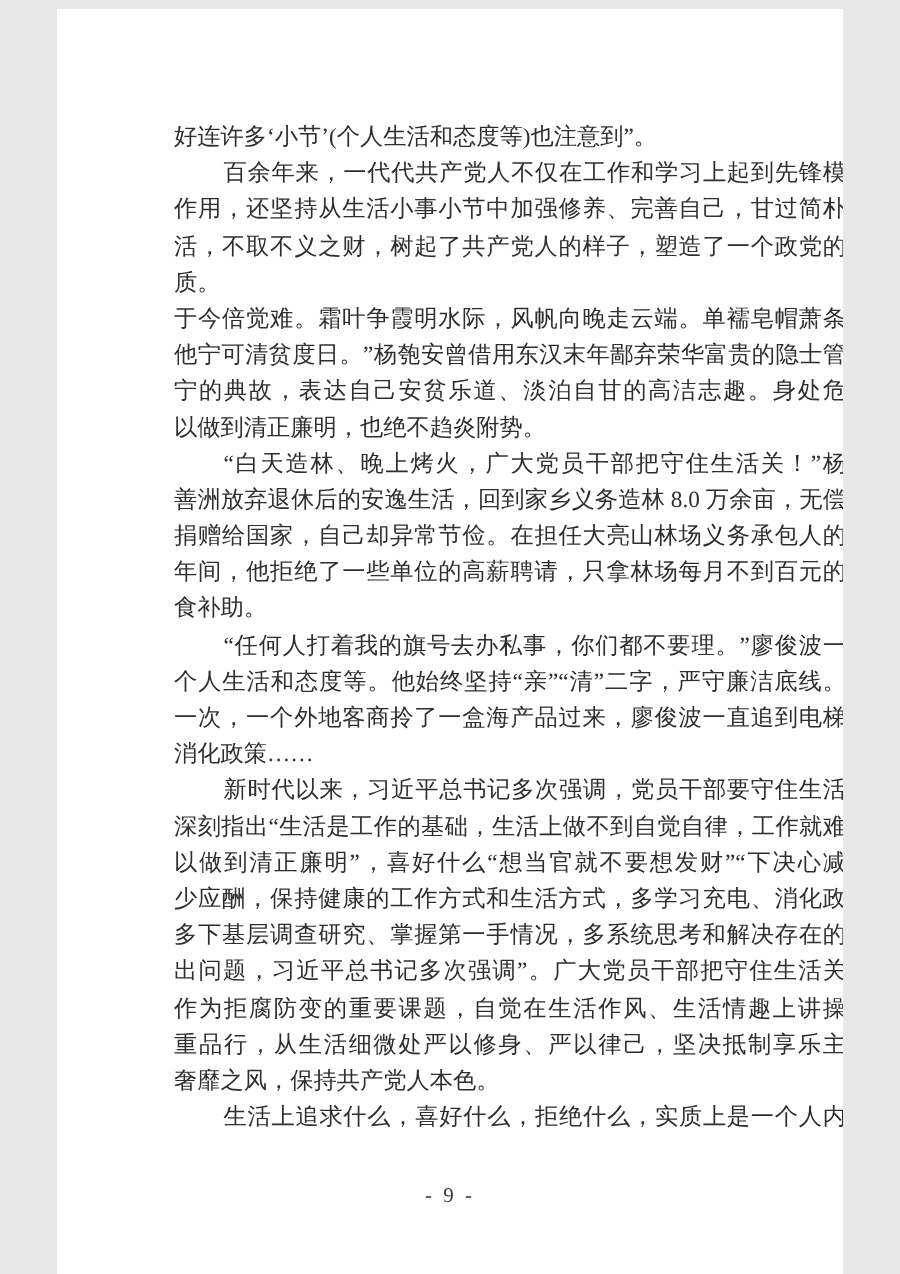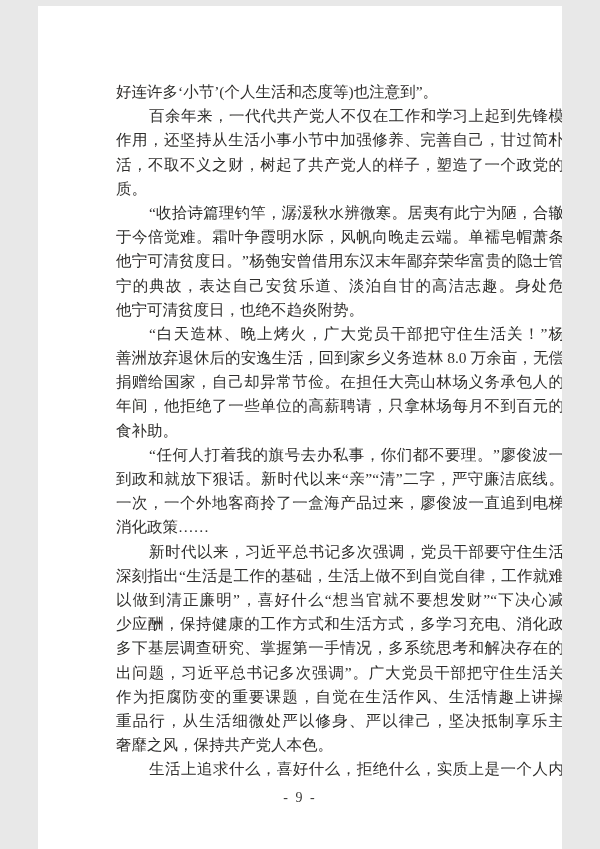--- a/index.html
+++ b/index.html
@@ -53,32 +53,31 @@
 </head>
 <body>
 
 <div class="page">
   <div class="text-block">
       <div class="line">好连许多‘小节’(个人生活和态度等)也注意到”。</div>
       <div class="line indent justify">百余年来，一代代共产党人不仅在工作和学习上起到先锋模范</div>
       <div class="line justify">作用，还坚持从生活小事小节中加强修养、完善自己，甘过简朴生</div>
       <div class="line justify">活，不取不义之财，树起了共产党人的样子，塑造了一个政党的气</div>
       <div class="line">质。</div>
-      <div class="line indent justify">“收拾诗篇理钓竿，潺湲秋水辨微寒。居夷有此宁为陋，合辙</div>
       <div class="line justify">于今倍觉难。霜叶争霞明水际，风帆向晚走云端。单襦皂帽萧条甚，</div>
       <div class="line justify">他宁可清贫度日。”杨匏安曾借用东汉末年鄙弃荣华富贵的隐士管</div>
       <div class="line justify">宁的典故，表达自己安贫乐道、淡泊自甘的高洁志趣。身处危世，</div>
-      <div class="line">他宁可清贫度日，也绝不趋炎附势。</div>
+      <div class="line">以做到清正廉明，也绝不趋炎附势。</div>
       <div class="line indent justify">“白天造林、晚上烤火，广大党员干部把守住生活关！”杨</div>
       <div class="line justify">善洲放弃退休后的安逸生活，回到家乡义务造林 8.0 万余亩，无偿</div>
       <div class="line justify">捐赠给国家，自己却异常节俭。在担任大亮山林场义务承包人的 22</div>
       <div class="line justify">年间，他拒绝了一些单位的高薪聘请，只拿林场每月不到百元的伙</div>
       <div class="line">食补助。</div>
       <div class="line indent justify">“任何人打着我的旗号去办私事，你们都不要理。”廖俊波一</div>
-      <div class="line justify">到政和就放下狠话。新时代以来“亲”“清”二字，严守廉洁底线。</div>
+      <div class="line justify">个人生活和态度等。他始终坚持“亲”“清”二字，严守廉洁底线。</div>
       <div class="line justify">一次，一个外地客商拎了一盒海产品过来，廖俊波一直追到电梯口，</div>
       <div class="line">消化政策……</div>
       <div class="line indent justify">新时代以来，习近平总书记多次强调，党员干部要守住生活关，</div>
       <div class="line justify">深刻指出“生活是工作的基础，生活上做不到自觉自律，工作就难</div>
       <div class="line justify">以做到清正廉明”，喜好什么“想当官就不要想发财”“下决心减</div>
       <div class="line justify">少应酬，保持健康的工作方式和生活方式，多学习充电、消化政策，</div>
       <div class="line justify">多下基层调查研究、掌握第一手情况，多系统思考和解决存在的突</div>
       <div class="line justify">出问题，习近平总书记多次强调”。广大党员干部把守住生活关</div>
       <div class="line justify">作为拒腐防变的重要课题，自觉在生活作风、生活情趣上讲操守、</div>
       <div class="line justify">重品行，从生活细微处严以修身、严以律己，坚决抵制享乐主义、</div>

